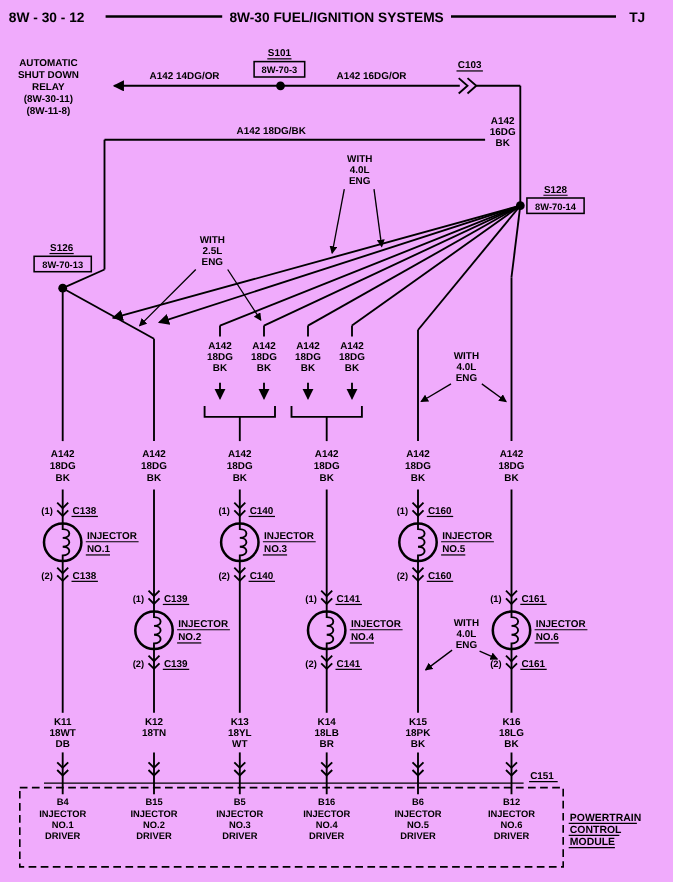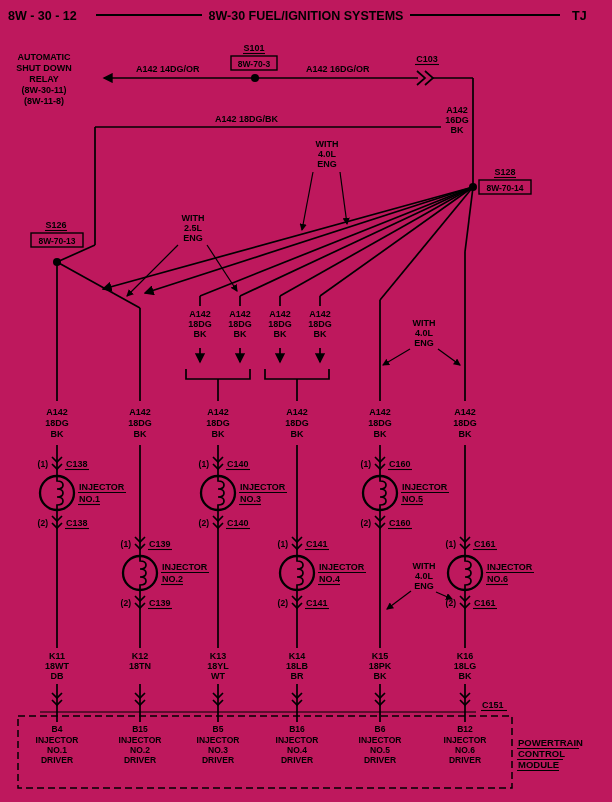--- a/index.html
+++ b/index.html
@@ -1,16 +1,16 @@
 <!DOCTYPE html>
 <html><head>
 <meta charset="utf-8">
 <style>
   html,body{margin:0;padding:0;background:#e9e9e9}
-  #page{width:612px;height:802px;background:#be185d;margin:0 auto;position:relative;overflow:hidden}
+  #page{width:612px;height:802px;background:#f0abfc;margin:0 auto;position:relative;overflow:hidden}
   svg{display:block}
   text{font-family:"Liberation Sans","DejaVu Sans",sans-serif;font-weight:700;fill:#000}
   .t12{font-size:12.5px}
   .t10{font-size:9.5px}
   .t9{font-size:9px}
   .t85{font-size:8.5px}
   .mid{text-anchor:middle}
   .end{text-anchor:end}
   .w{stroke:#000;stroke-width:1.7;fill:none}
   .w2{stroke:#000;stroke-width:2.2;fill:none}

